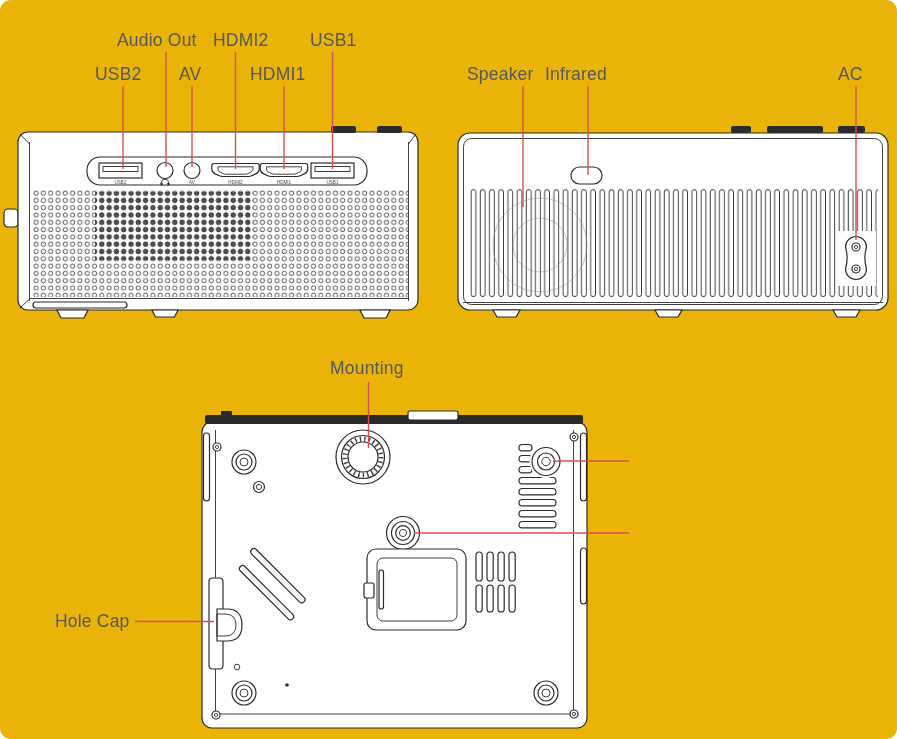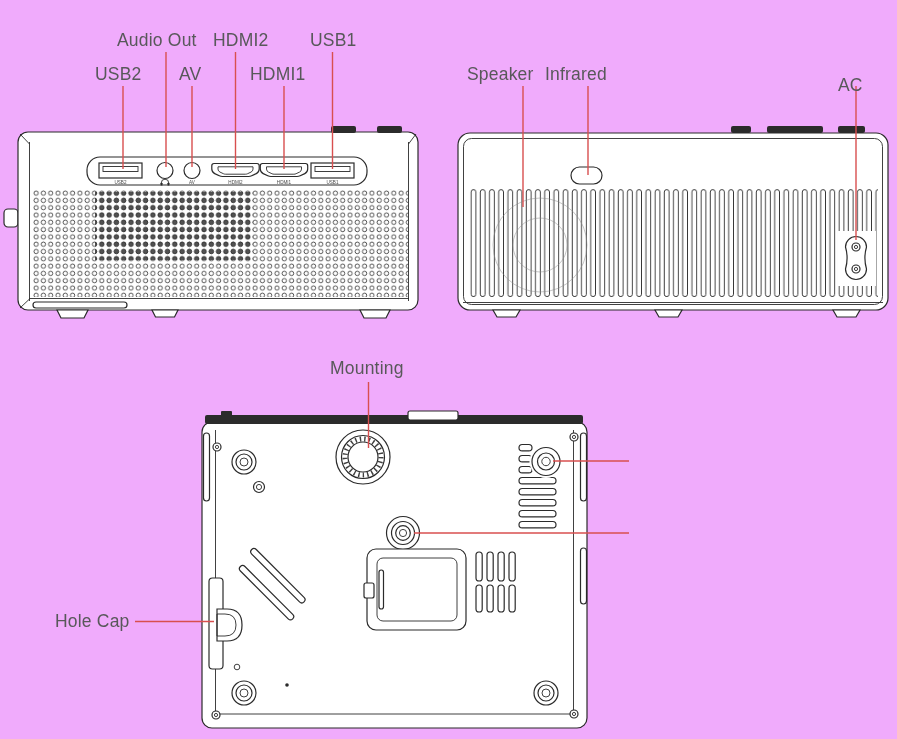--- a/index.html
+++ b/index.html
@@ -1,18 +1,18 @@
 <!DOCTYPE html>
 <html style="--ink: #2b2b2b; --leader: #d84f4f; --label: #58585a;"><head>
 <meta charset="utf-8">
 <style>
   :root { --ink:#2b2b2b; --leader:#d84f4f; --label:#58585a; }
   html,body{margin:0;padding:0;background:#fff;}
-  .stage{position:relative;width:897px;height:739px;background:#f0abfc;overflow:hidden;
-         font-family:"Liberation Sans",sans-serif;}
+  .stage{position:relative;width:897px;height:739px;background:#eab308;overflow:hidden;
+         font-family:"Liberation Sans",sans-serif;border-radius:11px;}
   .stage svg{position:absolute;left:0;top:0;}
   .lbl{position:absolute;font-size:17.5px;line-height:19px;color:var(--label);
        white-space:nowrap;letter-spacing:.2px;}
   
   .o{fill:#fff;stroke:var(--ink);stroke-width:1.2;}
   .o2{fill:none;stroke:var(--ink);stroke-width:.9;}
   .d{fill:var(--ink);stroke:none;}
   .leader{stroke:var(--leader);stroke-width:1.4;fill:none;}
   .print{font-size:4.6px;fill:#4a4a4a;text-anchor:middle;font-family:"Liberation Sans",sans-serif;}
 </style>
@@ -240,17 +240,17 @@
 </svg>
 
 <div class="lbl" style="left:117px;top:31px">Audio Out</div>
 <div class="lbl" style="left:213px;top:31px">HDMI2</div>
 <div class="lbl" style="left:310px;top:31px">USB1</div>
 <div class="lbl" style="left:95px;top:65px">USB2</div>
 <div class="lbl" style="left:179px;top:65px">AV</div>
 <div class="lbl" style="left:250px;top:65px">HDMI1</div>
 <div class="lbl" style="left:467px;top:65px">Speaker</div>
 <div class="lbl" style="left:545px;top:65px">Infrared</div>
-<div class="lbl" style="left:838px;top:76px">AC</div>
+<div class="lbl" style="left:838px;top:65px">AC</div>
 <div class="lbl" style="left:330px;top:359px">Mounting</div>
 <div class="lbl" style="left:55px;top:612px">Hole Cap</div>
 
 </div>
 
 </body></html>

